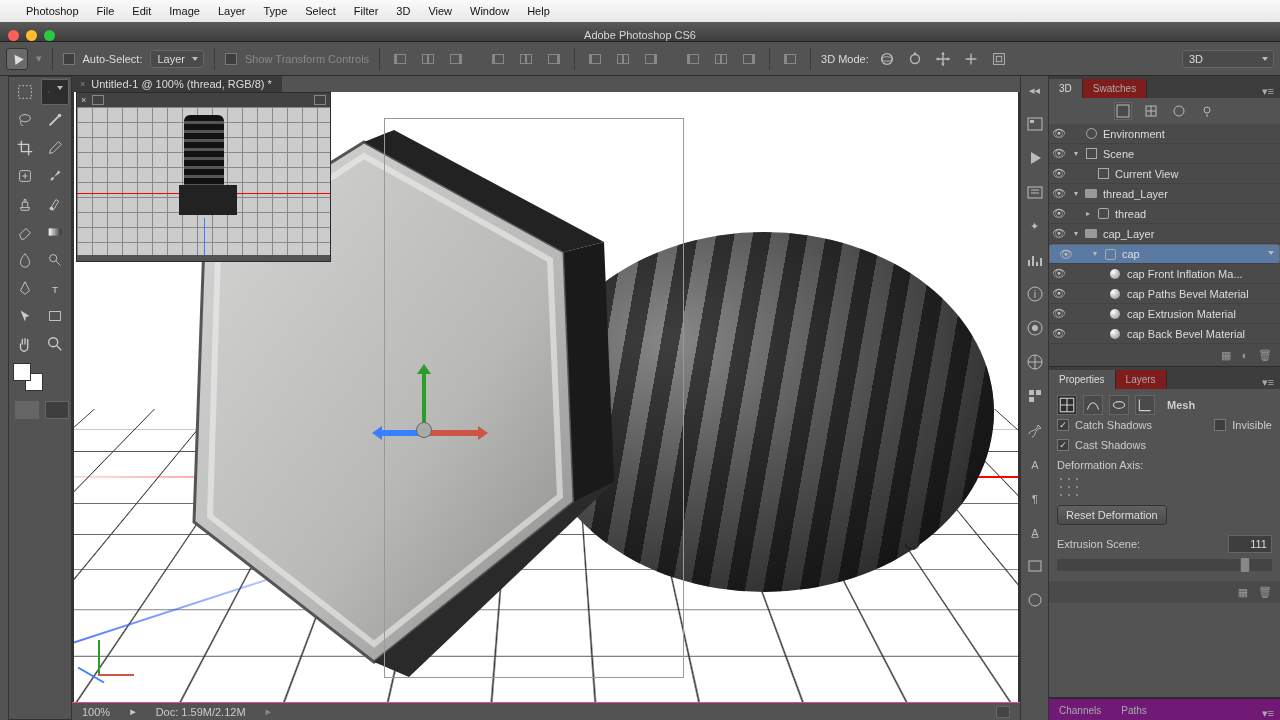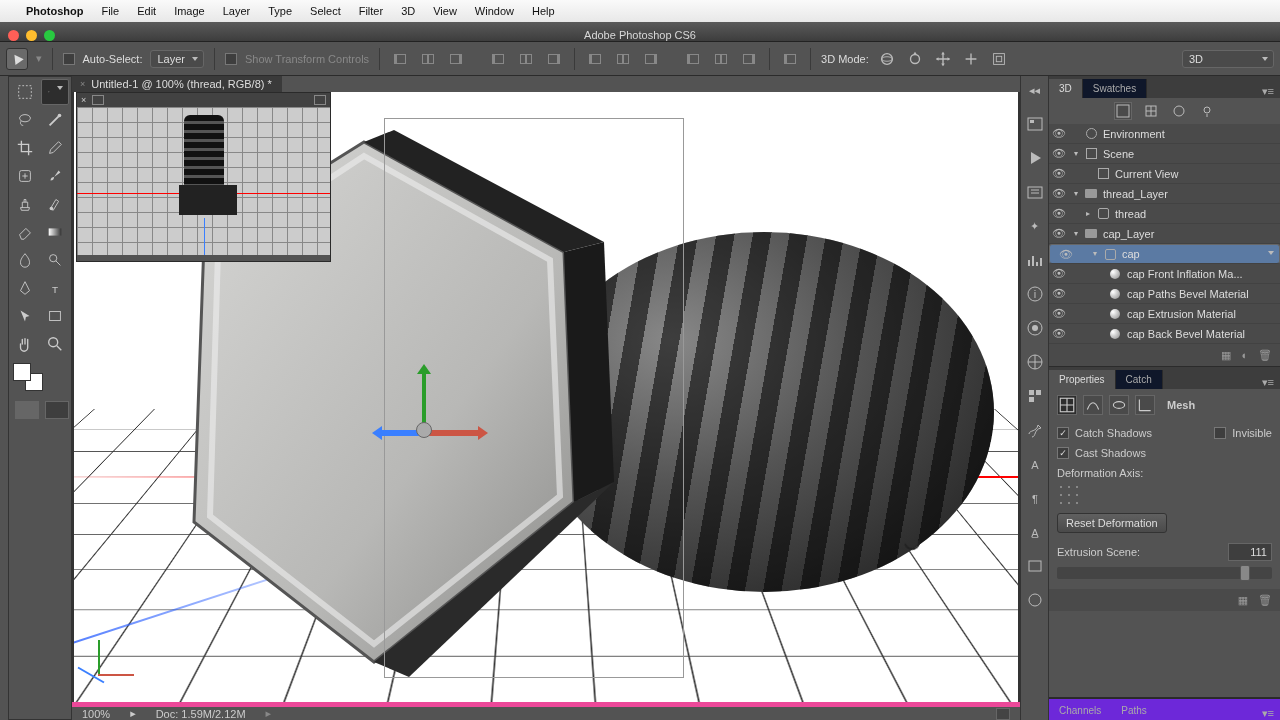--- a/index.html
+++ b/index.html
@@ -1,21 +1,21 @@
 <!DOCTYPE html>
 <html><head>
 <meta charset="utf-8">
 <style>
 * { margin: 0; padding: 0; box-sizing: border-box; font-family: "Lucida Grande", "Helvetica Neue", Arial, sans-serif; font-size: 11px; user-select: none; }
 body { width: 1280px; height: 720px; background: #000; overflow: hidden; }
 
 
 .menubar { height: 22px; background: linear-gradient(#fafafa,#e8e8e8); display: flex; align-items: center; padding: 0 8px; gap: 18px; color: #111; font-size: 13px; }
 .menubar .apple { font-size: 15px; }
-.menubar .app { font-weight: bold; }
+.menubar .app { font-weight: normal; }
 
 
 .titlebar { height: 20px; background: linear-gradient(#5a5a5a,#3d3d3d); display: flex; align-items: flex-end; position: relative; color: #d8d8d8; font-size: 12px; border-bottom: 1px solid #222; text-decoration: underline; }
 .traffic { display: flex; gap: 7px; padding-left: 8px; }
 .tl { width: 11px; height: 11px; border-radius: 50%; }
 .tl.r{background:#ff5f57;} .tl.y{background:#ffbd2e;} .tl.g{background:#28c940;}
 .titlebar .ttext { position: absolute; left: 50%; transform: translateX(-50%); }
 
 
 .optbar { height: 34px; background: #535353; border-bottom: 1px solid #2b2b2b; display: flex; align-items: center; padding: 0 6px; gap: 8px; color: #ddd; }
@@ -84,33 +84,33 @@
 .gizmo .rZ{position:absolute;left:6px;top:58px;width:46px;height:6px;background:#3a7fff;}
 .gizmo .rZ::before{content:"";position:absolute;left:-8px;top:-4px;border-top:7px solid transparent;border-bottom:7px solid transparent;border-right:10px solid #3a7fff;}
 .gizmo .c{position:absolute;left:42px;top:50px;width:16px;height:16px;border-radius:50%;background:#aaa;border:1px solid #666;}
 .mini-gizmo{position:absolute;left:24px;bottom:26px;z-index:20;}
 .mini-gizmo .gv{position:absolute;width:2px;height:36px;background:#2a9d2a;bottom:0;left:0;}
 .mini-gizmo .gh{position:absolute;height:2px;width:36px;background:#c54;bottom:0;left:0;}
 .mini-gizmo .gb{position:absolute;height:2px;width:30px;background:#3a7fff;bottom:0;left:-22px;transform:rotate(30deg);}
 .cursor3d{position:absolute;left:830px;top:442px;width:16px;height:16px;border:2px solid #222;border-radius:50%;border-top-color:transparent;border-left-color:transparent;transform:rotate(30deg);}
 
 
-.statusbar{height:18px;background:#535353;border-top:5px solid #ec4899;display:flex;align-items:center;color:#ccc;padding:0 10px;gap:20px;font-size:10px;}
+.statusbar{height:18px;background:#535353;border-top:1px solid #ec4899;display:flex;align-items:center;color:#ccc;padding:0 10px;gap:20px;font-size:10px;}
 .statusbar .scroll{margin-left:auto;width:14px;height:12px;background:#444;border:1px solid #666;}
 
 
 .rightcol { width: 260px; background: #535353; display: flex; }
 .iconstrip { width: 28px; background: #535353; display: flex; flex-direction: column; align-items: center; padding-top: 4px; gap: 14px; border-left:1px solid #333;}
 .iconstrip .ic{width:20px;height:20px;display:flex;align-items:center;justify-content:center;color:#bbb;}
 .panels { flex: 1; display: flex; flex-direction: column; border-left:1px solid #333; }
 
 
 .panel{display:flex;flex-direction:column;border-bottom:1px solid #2b2b2b;}
 .tabrow{height:22px;background:#3d3d3d;display:flex;align-items:flex-end;}
-.tabrow .ptab{padding:4px 10px;color:#aaa;background:#0f172a;border-right:1px solid #2a2a2a;font-size:10px;}
+.tabrow .ptab{padding:4px 10px;color:#aaa;background:#7f1d1d;border-right:1px solid #2a2a2a;font-size:10px;}
 .tabrow .ptab.active{background:#535353;color:#ddd;}
 .tabrow .menu{margin-left:auto;color:#aaa;padding:0 6px;}
 .toolbar-row{height:26px;display:flex;align-items:center;justify-content:center;gap:10px;background:#535353;}
 .toolbar-row .mb{width:18px;height:18px;display:flex;align-items:center;justify-content:center;color:#bbb;border:1px solid transparent;}
 .toolbar-row .mb.boxed{border:1px solid #666;background:#4a4a4a;}
 
 .tree{background:#4a4a4a;max-height:232px;overflow:hidden;}
 .trow{height:20px;display:flex;align-items:center;color:#ddd;font-size:10px;border-bottom:1px solid #424242;}
 .trow.sel{background:#5b7aa3;}
 .trow .vis{width:20px;text-align:center;color:#bbb;}
@@ -119,39 +119,39 @@
 .folder-ic{width:12px;height:9px;background:#999;position:relative;border-radius:1px;}
 .mesh-ic{width:11px;height:11px;border:1px solid #aaa;border-radius:2px;}
 .mat-ic{width:10px;height:10px;border-radius:50%;background:radial-gradient(circle at 30% 30%,#fff,#888);}
 .scene-ic{width:11px;height:11px;border:1px solid #aaa;}
 .env-ic{width:11px;height:11px;border-radius:50%;border:1px solid #aaa;}
 .indent1{padding-left:0;} .indent2{padding-left:12px;} .indent3{padding-left:24px;}
 .panel-footer{height:22px;background:#4a4a4a;display:flex;align-items:center;justify-content:flex-end;gap:10px;padding:0 8px;color:#999;}
 
 
 .prop-body{background:#535353;padding:6px 8px 10px;color:#ccc;font-size:10px;}
-.prop-toolbar{display:flex;align-items:center;gap:6px;margin-bottom:8px;}
+.prop-toolbar{display:flex;align-items:center;gap:6px;margin-bottom:0;}
 .prop-toolbar .pb{width:20px;height:20px;border:1px solid #666;background:#4a4a4a;display:flex;align-items:center;justify-content:center;}
 .prop-toolbar .pb.active{background:#2d2d2d;}
 .chkrow{display:flex;align-items:center;gap:6px;margin:4px 0;}
 .chkrow .chk{width:12px;height:12px;border:1px solid #777;background:#3e3e3e;display:flex;align-items:center;justify-content:center;color:#ddd;font-size:9px;}
 .row2{display:flex;gap:18px;margin-top:8px;}
 .preset-thumb{width:44px;height:38px;background:#ddd;border:1px solid #888;display:flex;align-items:center;justify-content:center;position:relative;}
 .preset-thumb::after{content:"";position:absolute;right:2px;bottom:2px;border-left:4px solid transparent;border-right:4px solid transparent;border-top:5px solid #555;}
 .preset-thumb .cyl{width:26px;height:20px;border-radius:50%;background:linear-gradient(90deg,#2dd,#077);}
 .deform-ic{width:24px;height:24px;background-image:radial-gradient(#888 1.3px,transparent 1.3px);background-size:8px 8px;}
 .btn{height:20px;background:linear-gradient(#606060,#4a4a4a);border:1px solid #333;border-radius:3px;color:#ddd;padding:8px 8px;display:inline-flex;align-items:center;}
 .field-row{display:flex;align-items:center;gap:8px;margin-top:10px;}
 .sel.wide{flex:1;}
 .numbox{width:44px;height:18px;background:#3e3e3e;border:1px solid #666;color:#ddd;text-align:right;padding:0 4px;line-height:16px;}
 .slider{height:12px;background:#444;position:relative;margin-top:6px;border-radius:2px;}
 .slider .thumb{position:absolute;top:-2px;left:85%;width:10px;height:16px;background:#888;border:1px solid #555;border-radius:2px;}
 
 
-.bottom-tabs{height:22px;background:#6d28d9;display:flex;align-items:flex-end;border-top:1px solid #2a2a2a;justify-content:center;}
+.bottom-tabs{height:22px;background:#701a75;display:flex;align-items:flex-end;border-top:1px solid #2a2a2a;justify-content:center;}
 .bottom-tabs .ptab{padding:4px 10px;color:#aaa;font-size:10px;}
 </style>
 </head>
 <body>
 
 <div class="menubar">
   <span class="apple"></span>
   <span class="app">Photoshop</span>
   <span>File</span>
   <span>Edit</span>
@@ -688,21 +688,21 @@
         <div class="panel-footer">
           <span>▦</span>
           <span>◐</span>
           <span>🗑</span>
         </div>
       </div>
 
       <div class="panel" style="flex:1">
         <div class="tabrow">
           <div class="ptab active">Properties</div>
-          <div class="ptab">Catch</div>
+          <div class="ptab">Layers</div>
           <div class="menu">▾≡</div>
         </div>
         <div class="prop-body">
           <div class="prop-toolbar">
             <div class="pb active">
                 <svg viewBox="0 0 16 16">
                   <rect x="2" y="2" width="12" height="12" fill="none" stroke="#ccc"></rect>
                   <path d="M2 8h12M8 2v12" stroke="#ccc"></path>
                 </svg>
               </div>

